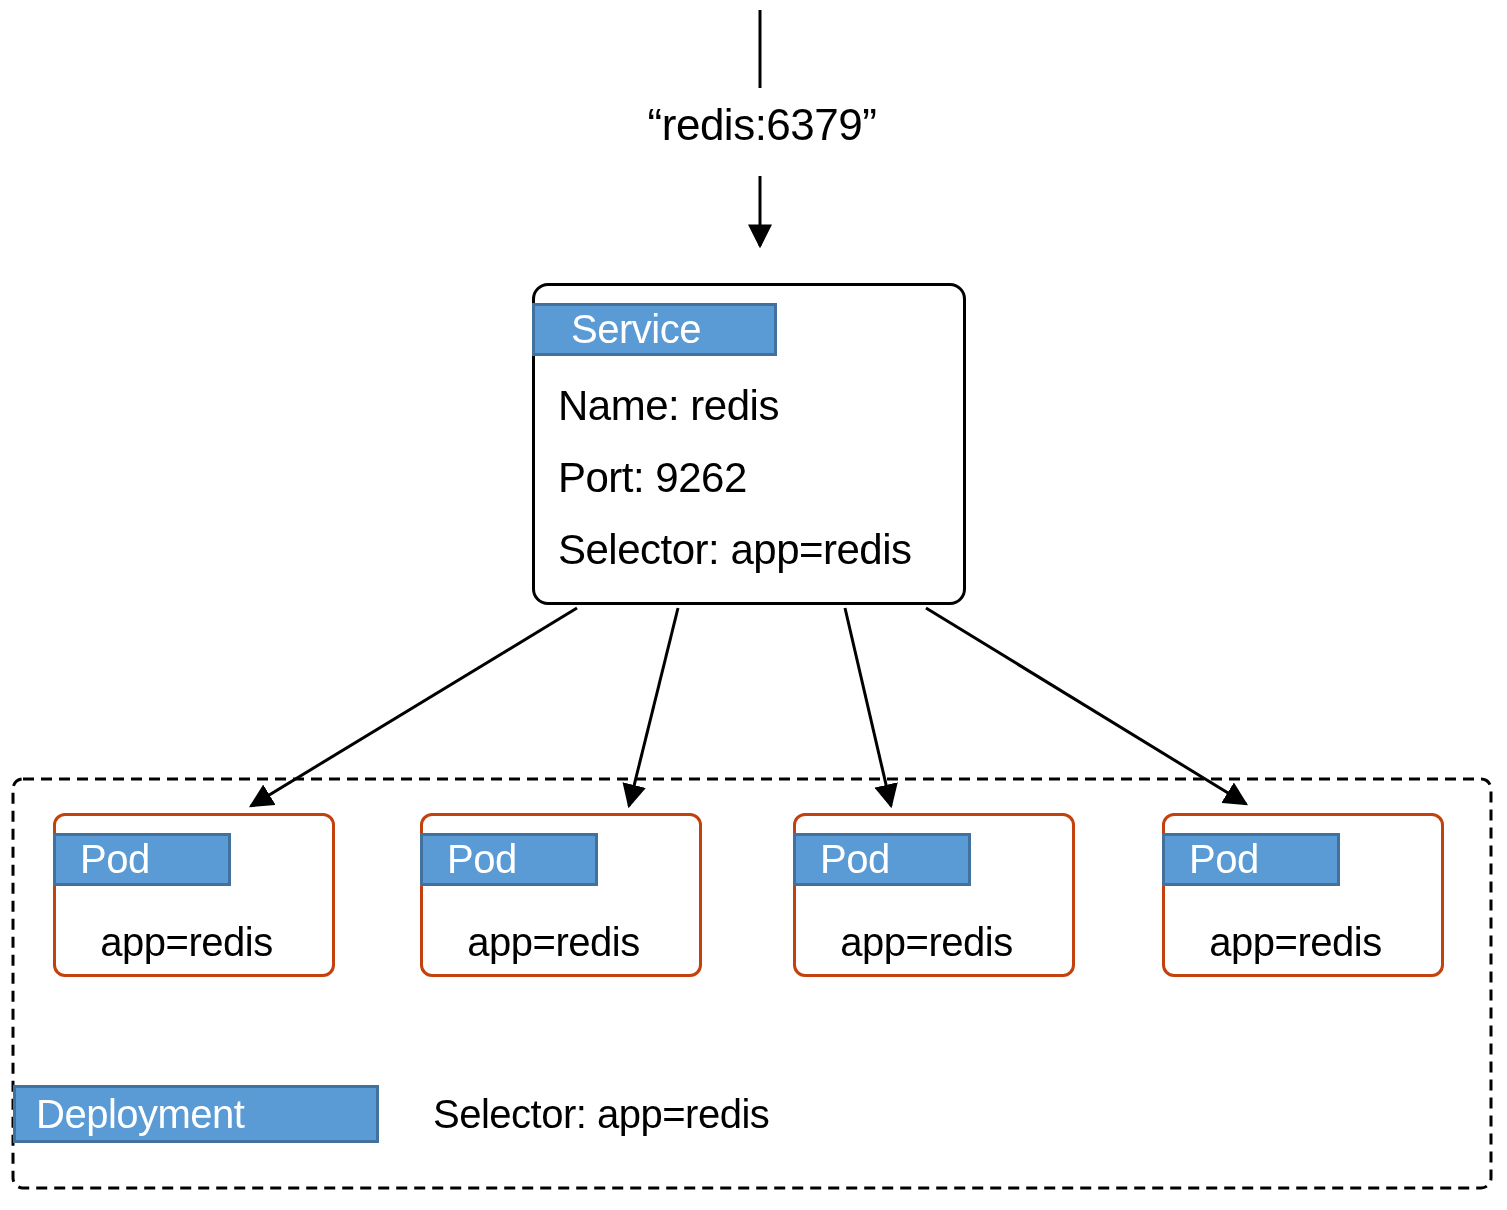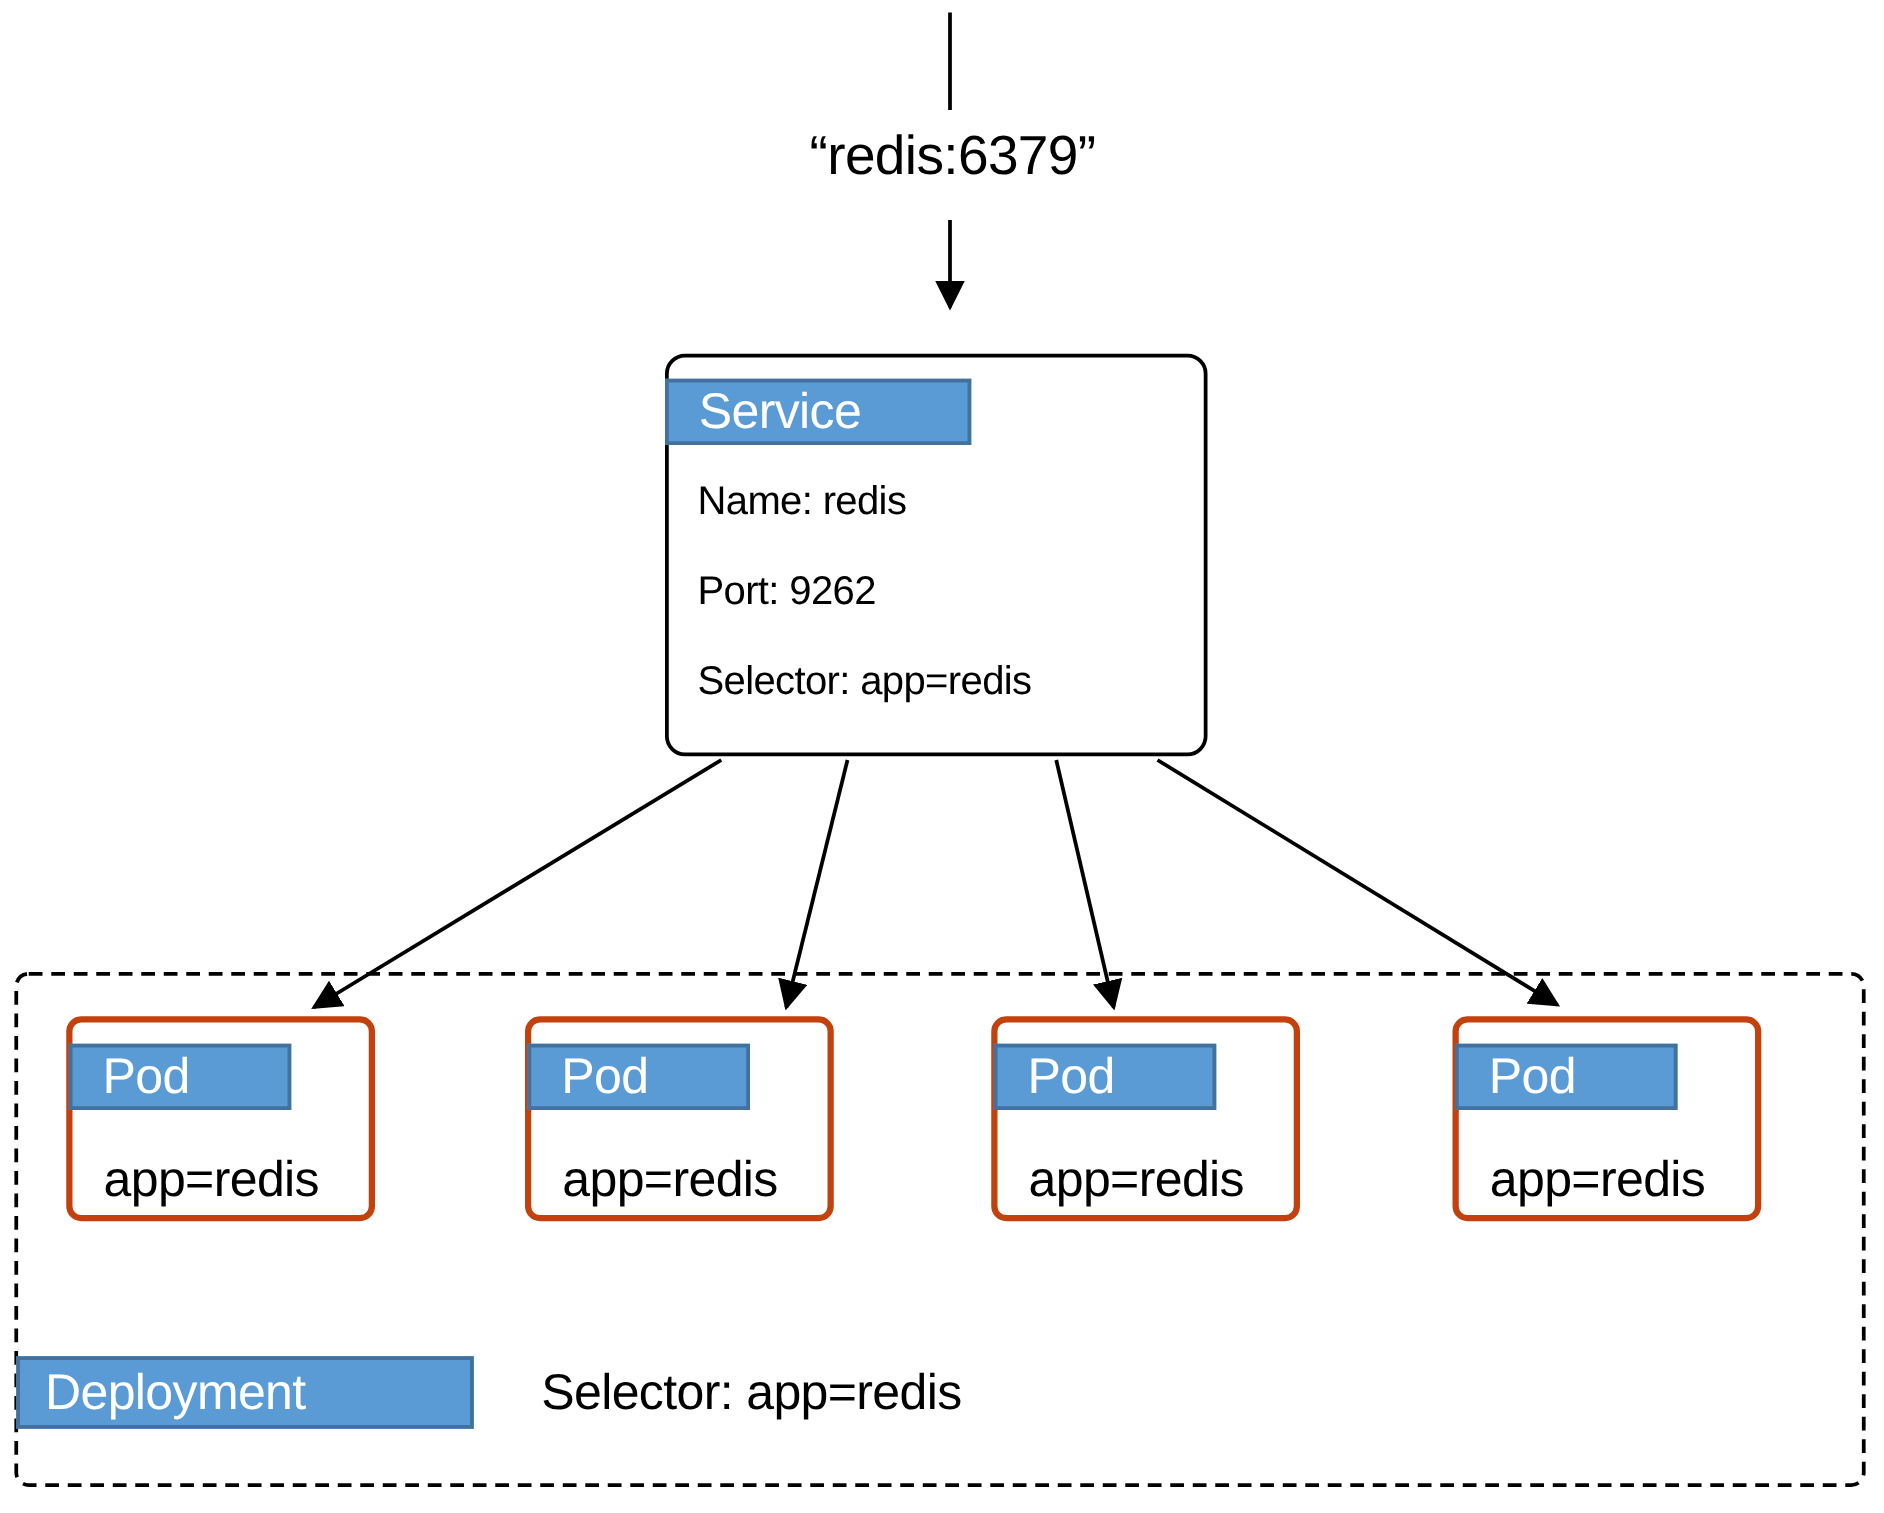--- a/index.html
+++ b/index.html
@@ -53,40 +53,40 @@
     position:absolute;
     left:532px; top:283px;
     width:434px; height:322px;
     background:#ffffff;
     border:3px solid #000000;
     border-radius:16px;
   }
   .service-box .tag {
     left:-3px; top:17px;
     width:245px; height:53px;
-    padding-left:24px;
+    padding-left:36px;
   }
   .service-line {
     position:absolute;
     left:23px;
-    font-size:32px;
+    font-size:42px;
     letter-spacing:-0.5px;
     white-space:nowrap;
   }
   .service-line.l1 { top:96px; }
   .service-line.l2 { top:168px; }
   .service-line.l3 { top:240px; }
 
   
   .pod {
     position:absolute;
     top:813px;
-    width:247px; height:164px;
+    width:282px; height:164px;
     background:#ffffff;
-    border:5px solid #c2410c;
+    border:3px solid #c2410c;
     border-radius:12px;
   }
   .pod .tag {
     left:-3px; top:17px;
     width:178px; height:53px;
     padding-left:24px;
   }
   .pod .pod-label {
     position:absolute;
     left:0; right:15px;

